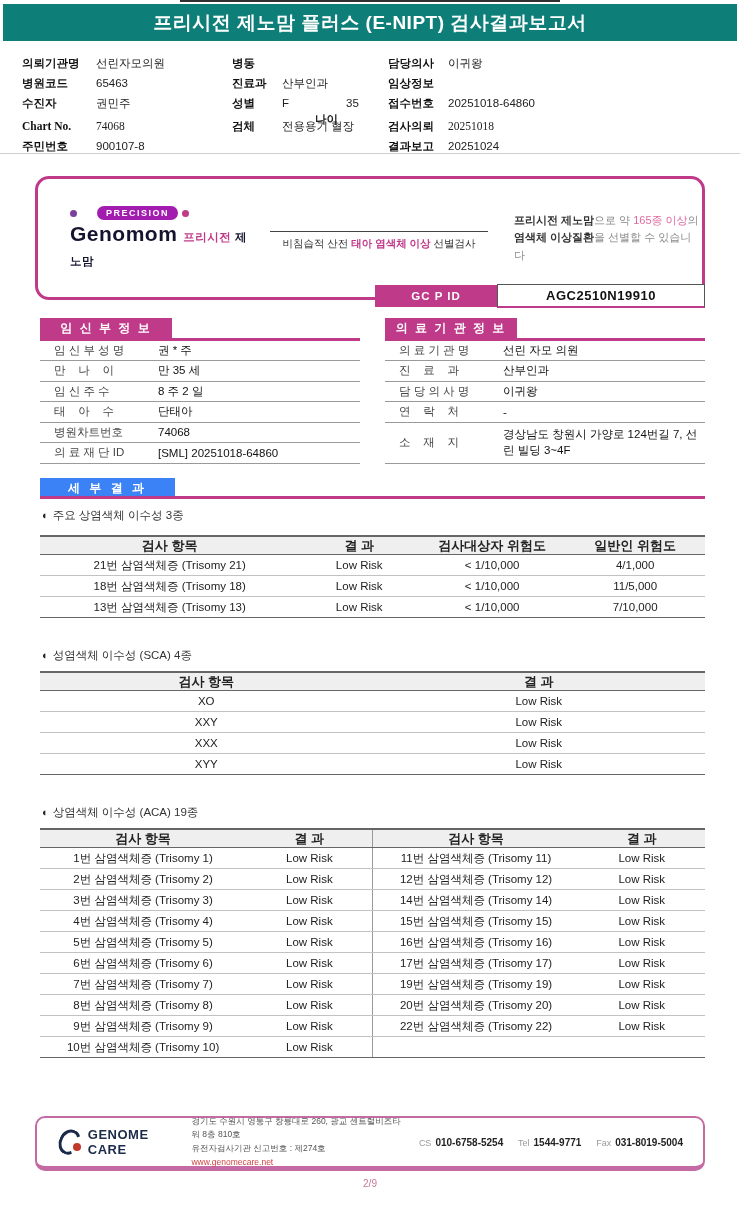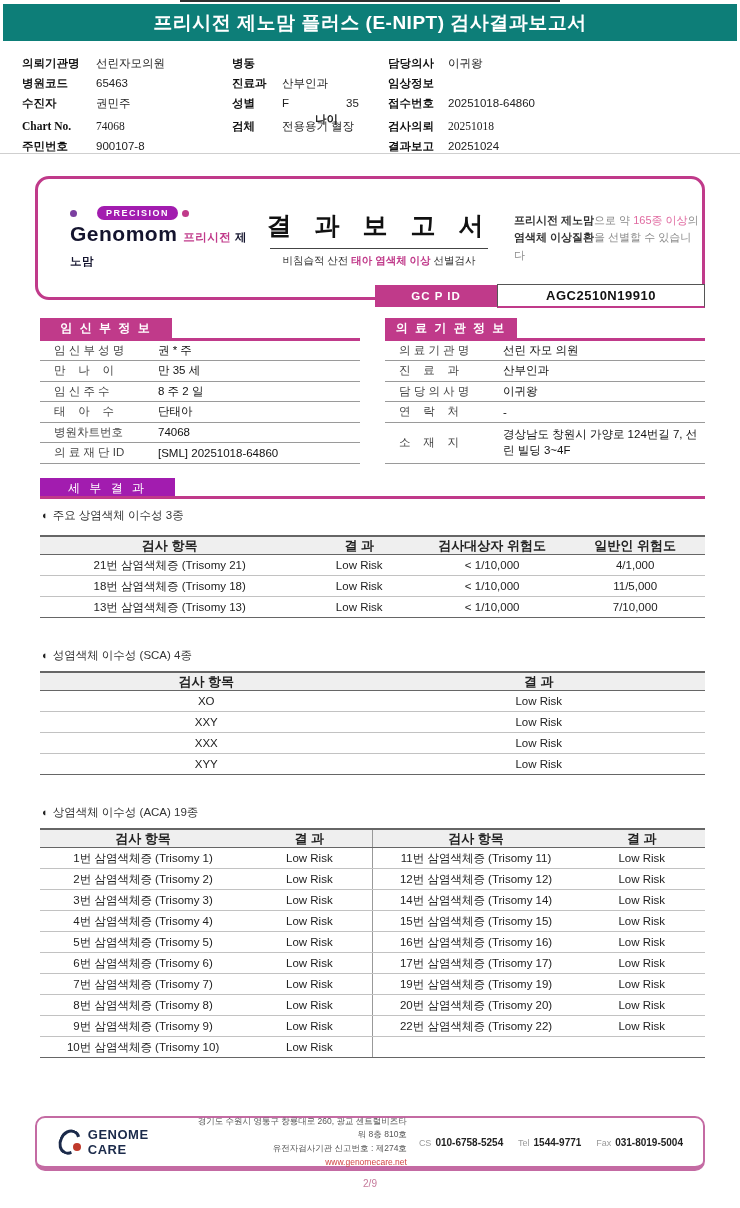--- a/index.html
+++ b/index.html
@@ -68,22 +68,22 @@
                   letter-spacing:2px; font-size:12px; display:flex; align-items:center; justify-content:center; }
   .ptable .hline { height:2.5px; background:#c03a8a; width:100%; }
   .prow { display:flex; align-items:center; min-height:20.5px; border-bottom:1px solid #9a9a9a; }
   .prow .pl { width:118px; padding-left:14px; color:#444; white-space:pre; }
   .prow .pv { flex:1; color:#111; }
   .prow.dbl { min-height:41px; }
   .prow.dbl .pv { line-height:1.35; padding:3px 0; }
   .ptable.left .prow:first-of-type .pv { font-weight:bold; }
 
   
-  .detailhdr-box { position:absolute; top:478px; left:40px; width:135px; height:20px; background:#a21caf;
-                   color:#fff; font-weight:normal; font-size:12px; letter-spacing:3px;
+  .detailhdr-box { position:absolute; top:478px; left:40px; width:135px; height:20px; background:#3b82f6;
+                   color:#fff; font-weight:bold; font-size:12px; letter-spacing:3px;
                    display:flex; align-items:center; justify-content:center; }
   .detailhdr-line { position:absolute; top:496px; left:40px; width:665px; height:2.5px; background:#c03a8a; }
 
   .seclabel { position:absolute; left:42px; font-size:11.5px; color:#333; }
   .seclabel .bullet { font-size:11px; margin-right:4px; color:#222; }
 
   .tbl { position:absolute; left:40px; width:665px; font-size:11.5px; }
   .thead { display:flex; align-items:center; height:20px; background:#efefef;
            border-top:2px solid #666; border-bottom:1.5px solid #666; font-weight:bold; font-size:13px; }
   .trow { display:flex; align-items:center; height:21px; border-bottom:1px solid #c2c2c2; }
@@ -99,21 +99,21 @@
   
   .footerbox { position:absolute; top:1116px; left:35px; width:670px; height:55px;
                border:2.5px solid #c46ba3; border-bottom-width:5px; border-radius:10px;
                display:flex; align-items:center; padding:0 20px; background:#fff; }
   .fl-logo { display:flex; align-items:center; gap:6px; }
   .fl-mark { position:relative; width:30px; height:30px; }
   .fl-mark .ring { position:absolute; inset:2px; border:3.5px solid #1b2a4a; border-radius:50%;
                    border-right-color:transparent; transform:rotate(25deg); }
   .fl-mark .reddot { position:absolute; right:1px; bottom:6px; width:8px; height:8px; border-radius:50%; background:#c0392b; }
   .fl-name { font-size:13px; font-weight:800; color:#1b2a4a; letter-spacing:0.5px; }
-  .fl-addr { margin-left:18px; font-size:8.5px; color:#555; line-height:1.6;text-align:right; }
+  .fl-addr { margin-left:18px; font-size:8.5px; color:#555; line-height:1.6; }
   .fl-addr .web { color:#d04545; }
   .fl-contact { margin-left:auto; font-size:10px; color:#222; white-space:nowrap; }
   .fl-contact .lbl { color:#9a9a9a; font-size:9px; margin:0 4px 0 12px; }
   .fl-contact .num { font-weight:bold; }
   .pagenum { position:absolute; top:1178px; left:0; right:0; text-align:center; font-size:10px; color:#c67a9b; }
 </style>
 </head>
 <body>
 
 <div class="page">
@@ -194,21 +194,20 @@
   <div class="reportbox">
     <div class="brand">
       <div class="pillrow">
         <span class="dot purple"></span>
         <span class="pill">PRECISION</span>
         <span class="dot pink"></span>
       </div>
       <div class="brandname"><span>Genomom</span><span class="brandkor"><span class="p1">프리시전</span> <span class="p2">제노맘</span></span></div>
     </div>
     <div class="centerblock">
-      <div class="bigtitle">결 과 보 고 서</div>
       <div class="underline"></div>
       <div class="subtitle"><span>비침습적 산전 </span><span class="hl">태아 염색체 이상</span><span> 선별검사</span></div>
     </div>
     <div class="noteblock">
       <b>프리시전 제노맘</b><span>으로 약 </span><span class="pk">165종 이상</span><span>의</span><br>
       <b>염색체 이상질환</b><span>을 선별할 수 있습니다</span>
     </div>
   </div>
 
   <div class="gcpid-label">GC P ID</div>

